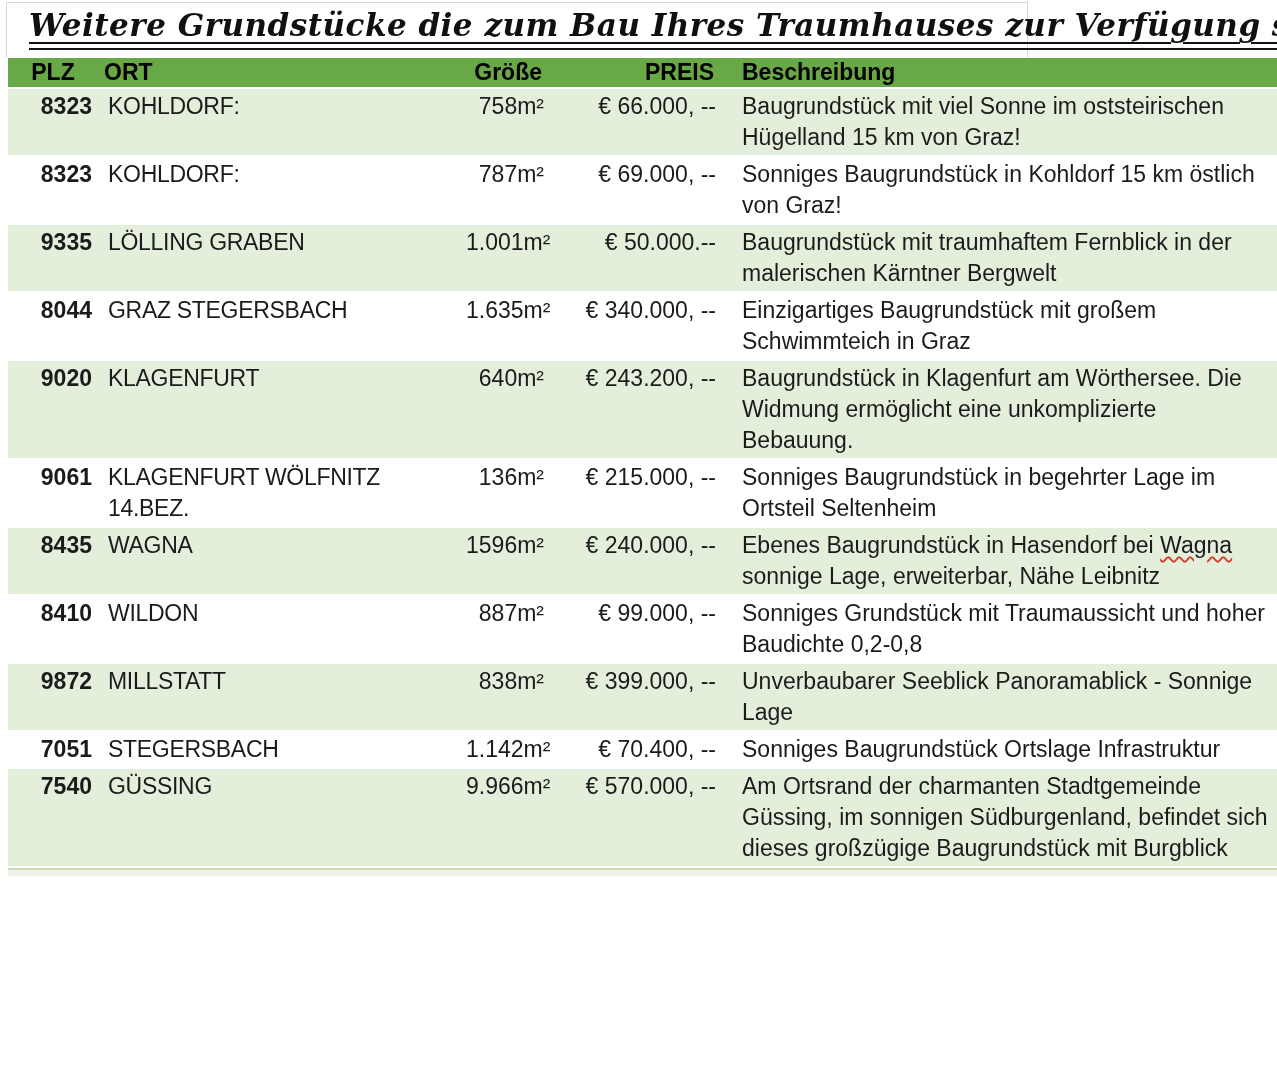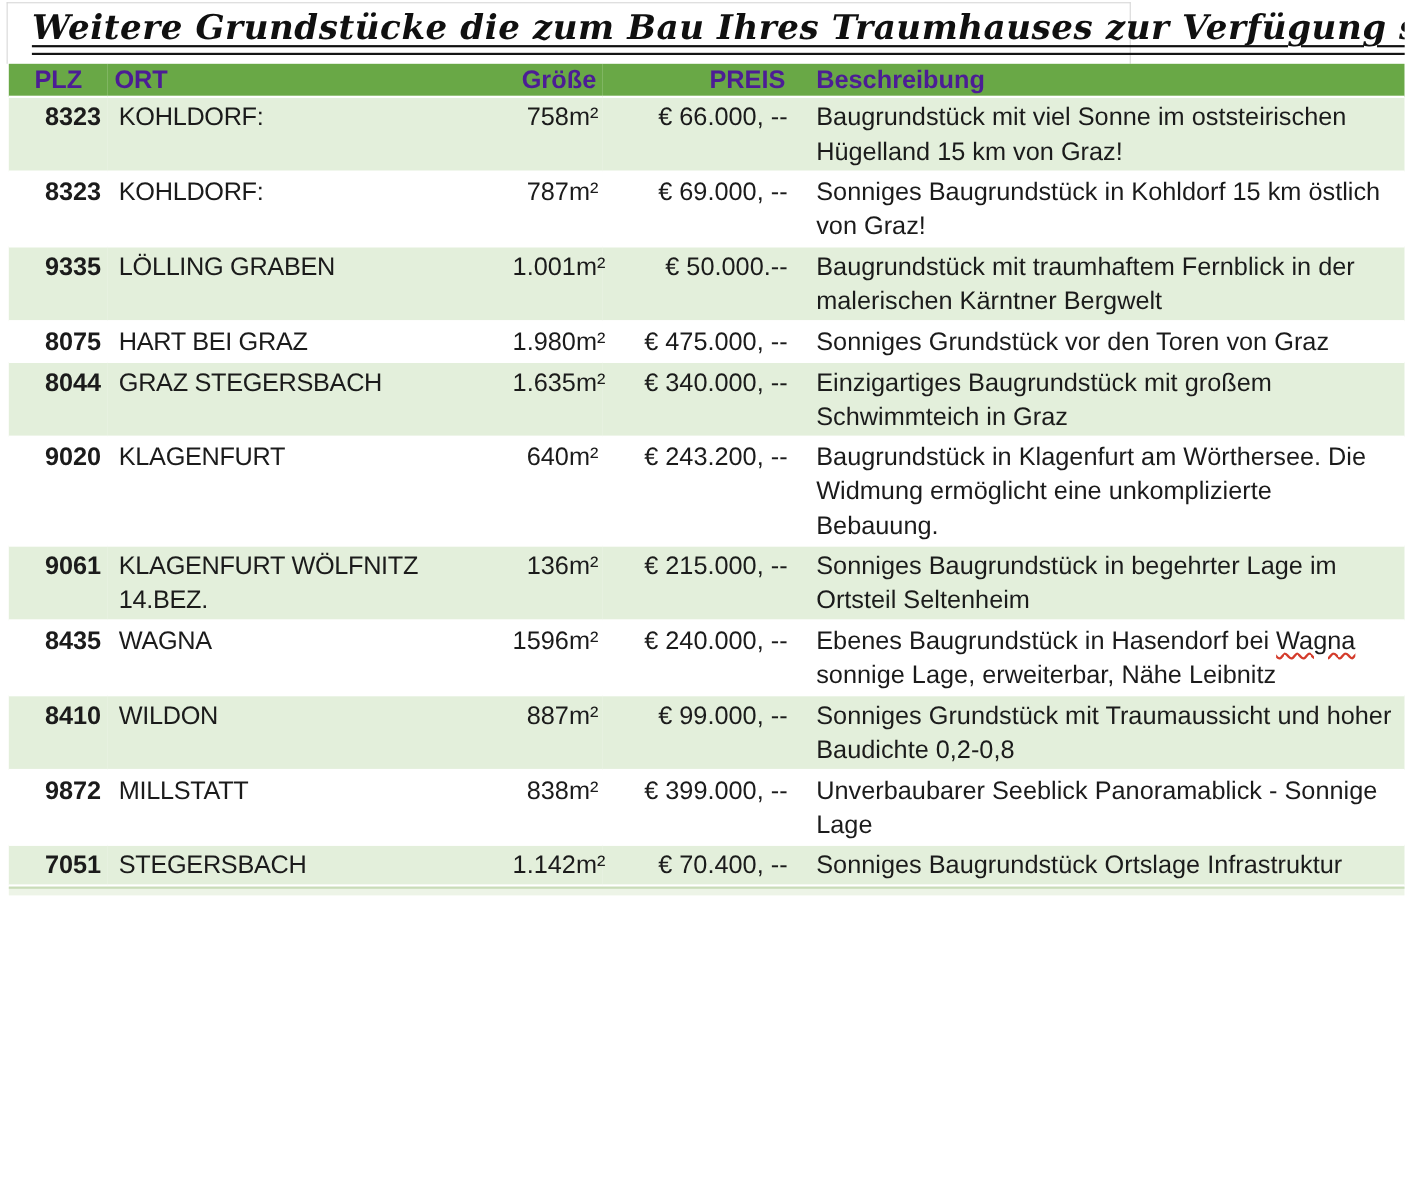--- a/index.html
+++ b/index.html
@@ -48,21 +48,21 @@
     table-layout:fixed;
   }
   col.c-plz{width:90px;}
   col.c-ort{width:362px;}
   col.c-groesse{width:88px;}
   col.c-preis{width:172px;}
   col.c-besch{width:557px;}
 
   thead th{
     background:var(--header-bg);
-    color:#4c1d95;
+    color:#000000;
     font-weight:bold;
     font-size:23px;
     line-height:27px;
     padding:1px 6px;
     text-align:left;
     vertical-align:middle;
   }
   thead th.plz{text-align:center;}
   thead th.groesse{text-align:right;padding-right:6px;}
   thead th.preis{text-align:right;padding-right:6px;}
@@ -147,27 +147,20 @@
 
   <tr>
     <td class="plz">9335</td>
     <td class="ort">LÖLLING GRABEN</td>
     <td class="groesse">1.001m²</td>
     <td class="preis">€ 50.000.--</td>
     <td class="beschreibung">Baugrundstück mit traumhaftem Fernblick in der malerischen Kärntner Bergwelt</td>
   </tr>
 
 
-  <tr>
-    <td class="plz">8075</td>
-    <td class="ort">HART BEI GRAZ</td>
-    <td class="groesse">1.980m²</td>
-    <td class="preis">€ 475.000, --</td>
-    <td class="beschreibung">Sonniges Grundstück vor den Toren von Graz</td>
-  </tr>
 
 
   <tr>
     <td class="plz">8044</td>
     <td class="ort">GRAZ STEGERSBACH</td>
     <td class="groesse">1.635m²</td>
     <td class="preis">€ 340.000, --</td>
     <td class="beschreibung">Einzigartiges Baugrundstück mit großem Schwimmteich in Graz</td>
   </tr>
 
@@ -212,16 +205,23 @@
   </tr>
 
   <tr>
     <td class="plz">7051</td>
     <td class="ort">STEGERSBACH</td>
     <td class="groesse">1.142m²</td>
     <td class="preis">€ 70.400, --</td>
     <td class="beschreibung">Sonniges Baugrundstück Ortslage Infrastruktur</td>
   </tr>
 
+  <tr>
+    <td class="plz">7540</td>
+    <td class="ort">GÜSSING</td>
+    <td class="groesse">9.966m²</td>
+    <td class="preis">€ 570.000, --</td>
+    <td class="beschreibung">Am Ortsrand der charmanten Stadtgemeinde Güssing, im sonnigen Südburgenland, befindet sich dieses großzügige Baugrundstück mit Burgblick</td>
+  </tr>
 </tbody>
 </table>
 
 <div class="bottom-sliver"></div>
 
 </body></html>

